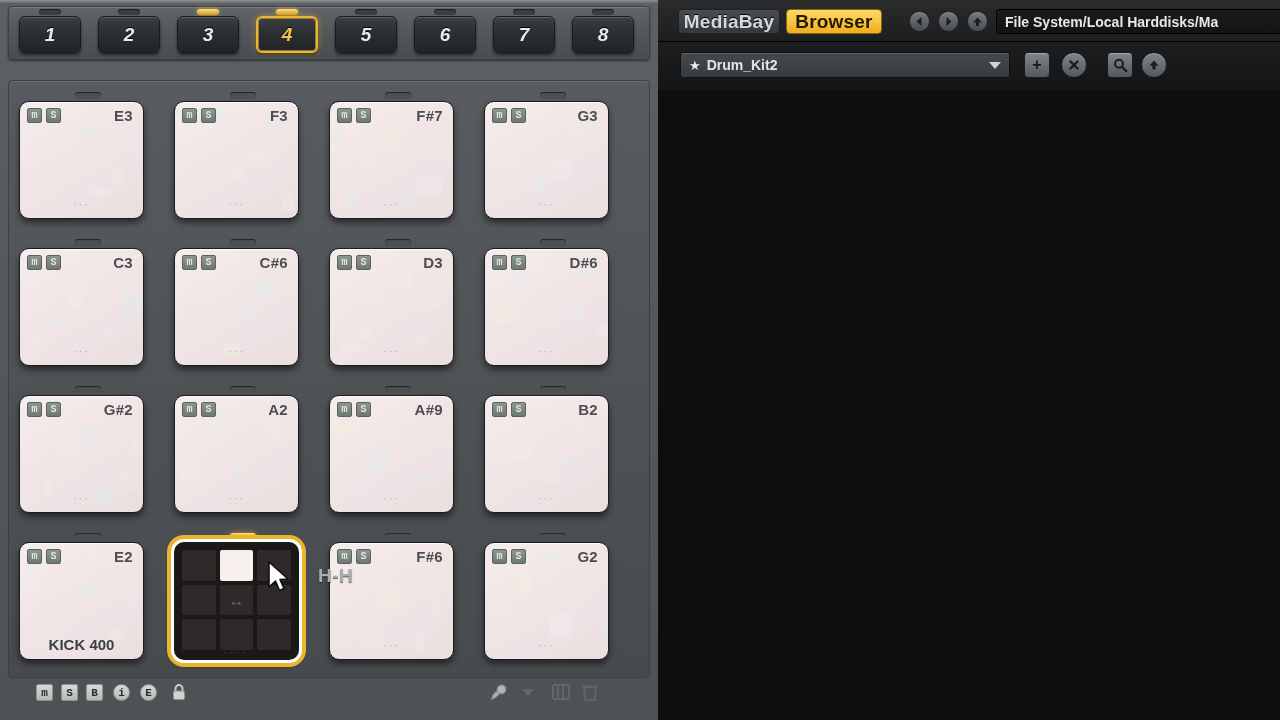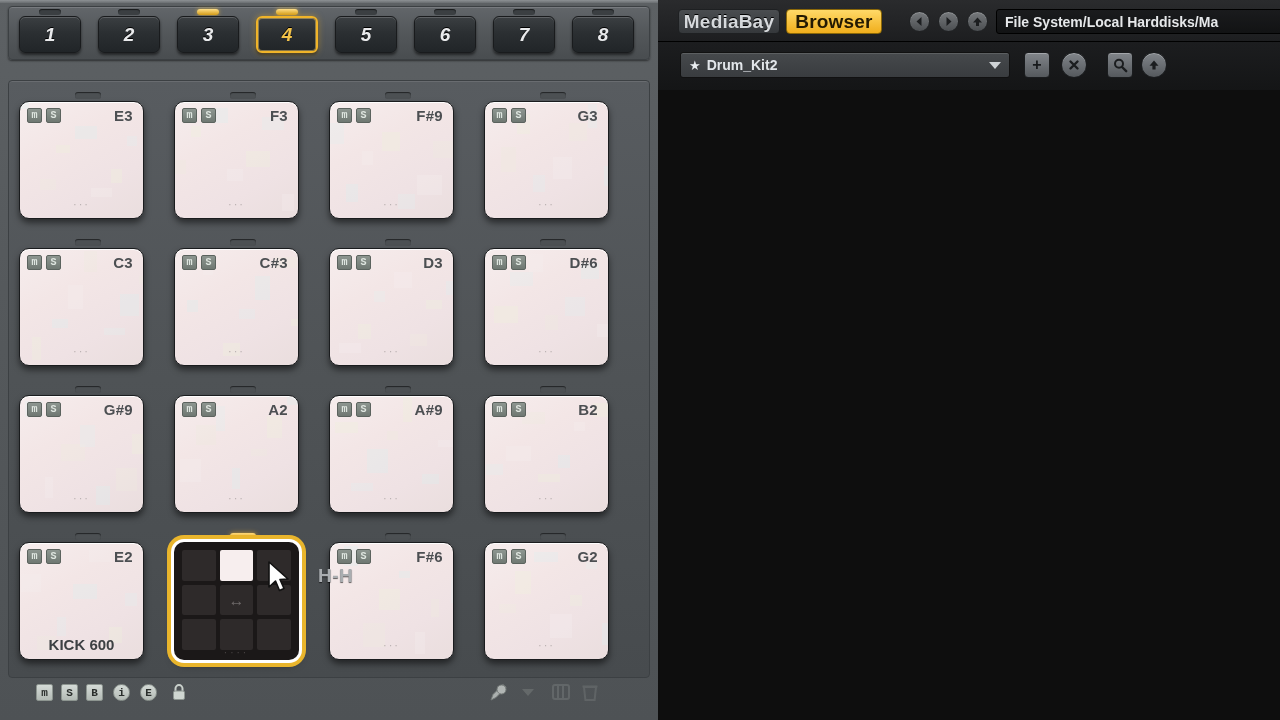--- a/index.html
+++ b/index.html
@@ -271,21 +271,21 @@
               <div style="position:absolute;left:84%;top:34%;width:19%;height:14%;background:#f0ece0;opacity:.55"></div>
               <div style="position:absolute;left:13%;top:71%;width:10%;height:15%;background:#ddeef0;opacity:.55"></div>
               <div style="position:absolute;left:42%;top:26%;width:15%;height:16%;background:#eef3dc;opacity:.55"></div>
               <div style="position:absolute;left:71%;top:63%;width:20%;height:17%;background:#f6eef0;opacity:.55"></div>
               <div style="position:absolute;left:0%;top:18%;width:11%;height:18%;background:#e4f0ef;opacity:.55"></div>
             </div>
             <div class="pad-badges">
               <div class="badge-sq">m</div>
               <div class="badge-sq">S</div>
             </div>
-            <div class="pad-note">F#9</div>
+            <div class="pad-note">F#7</div>
             <div class="pad-dots">···</div>
           </div>
         </div>
         <div class="pad-slot" style="left: 475px; top: 20px;">
           <div class="pad-led"></div>
           <div class="pad">
             <div class="pad-noise">
               <div style="position:absolute;left:39%;top:63%;width:10%;height:15%;background:#e4f0ef;opacity:.55"></div>
               <div style="position:absolute;left:68%;top:18%;width:15%;height:16%;background:#f0ece0;opacity:.55"></div>
               <div style="position:absolute;left:97%;top:55%;width:20%;height:17%;background:#ddeef0;opacity:.55"></div>
@@ -331,21 +331,21 @@
               <div style="position:absolute;left:23%;top:15%;width:8%;height:7%;background:#f6eef0;opacity:.55"></div>
               <div style="position:absolute;left:52%;top:52%;width:13%;height:8%;background:#e4f0ef;opacity:.55"></div>
               <div style="position:absolute;left:81%;top:7%;width:18%;height:9%;background:#f0ece0;opacity:.55"></div>
               <div style="position:absolute;left:10%;top:44%;width:9%;height:10%;background:#ddeef0;opacity:.55"></div>
               <div style="position:absolute;left:39%;top:81%;width:14%;height:11%;background:#eef3dc;opacity:.55"></div>
             </div>
             <div class="pad-badges">
               <div class="badge-sq">m</div>
               <div class="badge-sq">S</div>
             </div>
-            <div class="pad-note">C#3</div>
+            <div class="pad-note">C#6</div>
             <div class="pad-dots">···</div>
           </div>
         </div>
         <div class="pad-slot" style="left: 320px; top: 167px;">
           <div class="pad-led"></div>
           <div class="pad">
             <div class="pad-noise">
               <div style="position:absolute;left:78%;top:44%;width:13%;height:8%;background:#eef3dc;opacity:.55"></div>
               <div style="position:absolute;left:7%;top:81%;width:18%;height:9%;background:#f6eef0;opacity:.55"></div>
               <div style="position:absolute;left:36%;top:36%;width:9%;height:10%;background:#e4f0ef;opacity:.55"></div>
@@ -391,21 +391,21 @@
               <div style="position:absolute;left:62%;top:78%;width:11%;height:16%;background:#ddeef0;opacity:.55"></div>
               <div style="position:absolute;left:91%;top:33%;width:16%;height:17%;background:#eef3dc;opacity:.55"></div>
               <div style="position:absolute;left:20%;top:70%;width:7%;height:18%;background:#f6eef0;opacity:.55"></div>
               <div style="position:absolute;left:49%;top:25%;width:12%;height:19%;background:#e4f0ef;opacity:.55"></div>
               <div style="position:absolute;left:78%;top:62%;width:17%;height:20%;background:#f0ece0;opacity:.55"></div>
             </div>
             <div class="pad-badges">
               <div class="badge-sq">m</div>
               <div class="badge-sq">S</div>
             </div>
-            <div class="pad-note">G#9</div>
+            <div class="pad-note">G#2</div>
             <div class="pad-dots">···</div>
           </div>
         </div>
         <div class="pad-slot" style="left: 165px; top: 314px;">
           <div class="pad-led"></div>
           <div class="pad">
             <div class="pad-noise">
               <div style="position:absolute;left:17%;top:25%;width:16%;height:17%;background:#f0ece0;opacity:.55"></div>
               <div style="position:absolute;left:46%;top:62%;width:7%;height:18%;background:#ddeef0;opacity:.55"></div>
               <div style="position:absolute;left:75%;top:17%;width:12%;height:19%;background:#eef3dc;opacity:.55"></div>
@@ -472,21 +472,21 @@
               <div style="position:absolute;left:43%;top:35%;width:20%;height:13%;background:#ddeef0;opacity:.55"></div>
               <div style="position:absolute;left:72%;top:72%;width:11%;height:14%;background:#eef3dc;opacity:.55"></div>
               <div style="position:absolute;left:1%;top:27%;width:16%;height:15%;background:#f6eef0;opacity:.55"></div>
               <div style="position:absolute;left:30%;top:64%;width:7%;height:16%;background:#e4f0ef;opacity:.55"></div>
             </div>
             <div class="pad-badges">
               <div class="badge-sq">m</div>
               <div class="badge-sq">S</div>
             </div>
             <div class="pad-note">E2</div>
-            <div class="pad-name">KICK 600</div>
+            <div class="pad-name">KICK 400</div>
           </div>
         </div>
         <div class="pad-slot" style="left: 165px; top: 461px;">
           <div class="pad-led on"></div>
           <div class="pad drop-target">
             <div class="dt-grid">
               <div class="dt-cell"></div>
               <div class="dt-cell lit"></div>
               <div class="dt-cell"></div>
               <div class="dt-cell"></div>

